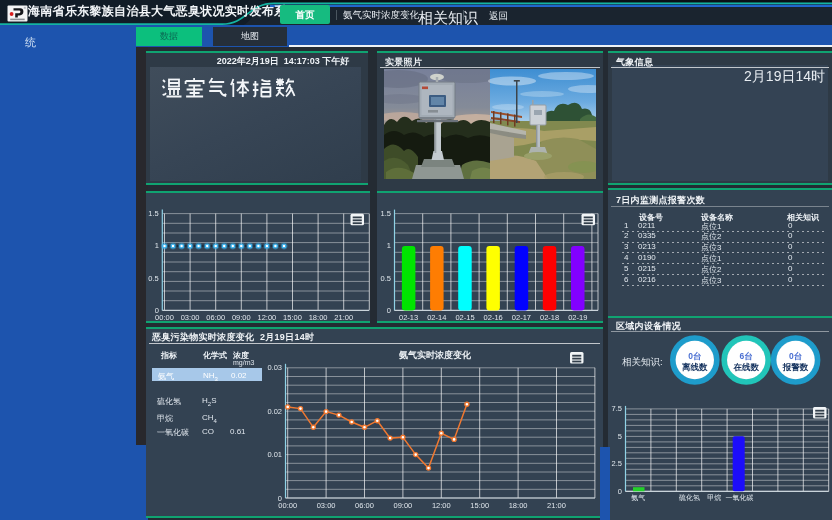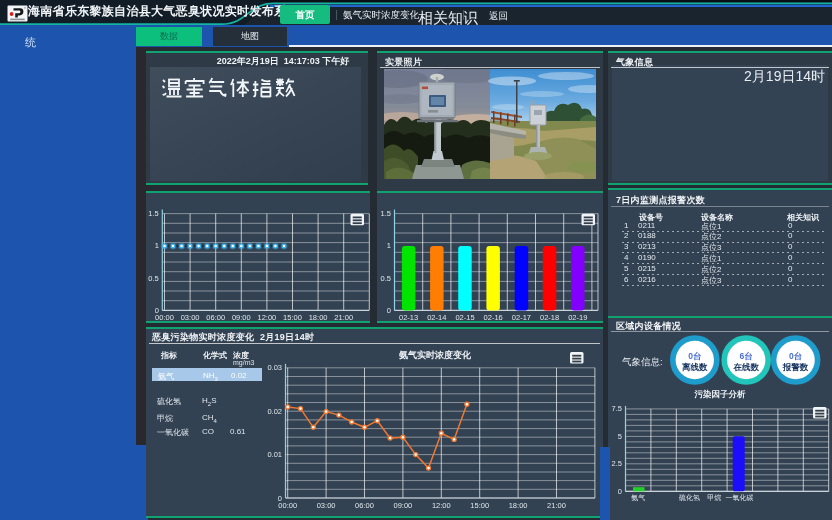--- a/index.html
+++ b/index.html
@@ -264,21 +264,21 @@
     <div class="abs" style="top:24px;font-size:8px;font-weight:bold;color:#eef2f6;white-space:nowrap;left:179px">相关知识</div>
     <div class="abs" style="top:32.5px;left:14px;width:202px;height:10.7px;font-size:8px;color:#e3e9ef">
       <span class="abs" style="left:2px">1</span>
       <span class="abs" style="left:16px">0211</span>
       <span class="abs" style="left:79px">点位1</span>
       <span class="abs" style="left:166px">0</span>
     </div>
     <div class="abs" style="top:42.7px;left:14px;width:202px;height:1px;background:repeating-linear-gradient(90deg,rgba(255,255,255,0.55) 0,rgba(255,255,255,0.55) 2px,transparent 2px,transparent 5px)"></div>
     <div class="abs" style="top:43.4px;left:14px;width:202px;height:10.7px;font-size:8px;color:#e3e9ef">
       <span class="abs" style="left:2px">2</span>
-      <span class="abs" style="left:16px">0188</span>
+      <span class="abs" style="left:16px">0335</span>
       <span class="abs" style="left:79px">点位2</span>
       <span class="abs" style="left:166px">0</span>
     </div>
     <div class="abs" style="top:53.5px;left:14px;width:202px;height:1px;background:repeating-linear-gradient(90deg,rgba(255,255,255,0.55) 0,rgba(255,255,255,0.55) 2px,transparent 2px,transparent 5px)"></div>
     <div class="abs" style="top:54.2px;left:14px;width:202px;height:10.7px;font-size:8px;color:#e3e9ef">
       <span class="abs" style="left:2px">3</span>
       <span class="abs" style="left:16px">0213</span>
       <span class="abs" style="left:79px">点位3</span>
       <span class="abs" style="left:166px">0</span>
     </div>
@@ -363,36 +363,35 @@
       <circle cx="308.1" cy="112.4" r="2.0" fill="#ffffff" stroke="#f07830" stroke-width="1.4"></circle>
       <circle cx="320.9" cy="77.3" r="2.0" fill="#ffffff" stroke="#f07830" stroke-width="1.4"></circle>
       <rect x="424" y="25" width="13.5" height="11.5" rx="1.5" fill="#f2f5f7"></rect>
       <rect x="426.2" y="27.8" width="9.1" height="1.8" fill="#333f4b"></rect>
       <rect x="426.2" y="30.7" width="9.1" height="1.8" fill="#333f4b"></rect>
       <rect x="426.2" y="33.6" width="9.1" height="1.8" fill="#333f4b"></rect>
     </svg></div>
 <div class="panel" style="left:608px;top:316px;width:224px;height:222px">
     <div class="ptitle" style="top:4px">区域内设备情况</div>
     <div class="uline" style="top:15px;background:rgba(255,255,255,0.45)"></div>
-    <div class="abs" style="left:14px;top:40px;font-size:9.5px;color:#e6ecf2">气象信息:</div>
+    <div class="abs" style="left:14px;top:40px;font-size:9.5px;color:#e6ecf2">相关知识:</div>
     <svg width="224" height="78" style="position:absolute;left:0;top:0" font-family="Liberation Sans, sans-serif">
       <circle cx="86.8" cy="44" r="21.8" fill="none" stroke="#1e9ccb" stroke-width="6"></circle>
       <circle cx="86.8" cy="44" r="19.2" fill="#ffffff"></circle>
       <text x="86.8" y="42.5" font-size="8.5" font-weight="bold" fill="#4a6fd2" text-anchor="middle">0台</text>
       <text x="86.8" y="53.5" font-size="8.5" font-weight="bold" fill="#14325e" text-anchor="middle">离线数</text>
       <circle cx="138.2" cy="44" r="21.8" fill="none" stroke="#21c5b9" stroke-width="6"></circle>
       <circle cx="138.2" cy="44" r="19.2" fill="#ffffff"></circle>
       <text x="138.2" y="42.5" font-size="8.5" font-weight="bold" fill="#4a6fd2" text-anchor="middle">6台</text>
       <text x="138.2" y="53.5" font-size="8.5" font-weight="bold" fill="#14325e" text-anchor="middle">在线数</text>
       <circle cx="187.6" cy="44" r="21.8" fill="none" stroke="#1e9ccb" stroke-width="6"></circle>
       <circle cx="187.6" cy="44" r="19.2" fill="#ffffff"></circle>
       <text x="187.6" y="42.5" font-size="8.5" font-weight="bold" fill="#4a6fd2" text-anchor="middle">0台</text>
       <text x="187.6" y="53.5" font-size="8.5" font-weight="bold" fill="#14325e" text-anchor="middle">报警数</text>
     </svg>
-    <div class="abs" style="left:0;top:73px;width:224px;text-align:center;font-size:8.5px;font-weight:bold;color:#eef2f6">污染因子分析</div>
     <svg width="224" height="188" font-family="Liberation Sans, sans-serif" style="position:absolute;left:0;top:0">
       <line x1="17.5" y1="175.3" x2="220.7" y2="175.3" stroke="rgba(255,255,255,0.42)" stroke-width="1"></line>
       <line x1="17.5" y1="169.8" x2="220.7" y2="169.8" stroke="rgba(255,255,255,0.42)" stroke-width="1"></line>
       <line x1="17.5" y1="164.3" x2="220.7" y2="164.3" stroke="rgba(255,255,255,0.42)" stroke-width="1"></line>
       <line x1="17.5" y1="158.8" x2="220.7" y2="158.8" stroke="rgba(255,255,255,0.42)" stroke-width="1"></line>
       <line x1="17.5" y1="153.3" x2="220.7" y2="153.3" stroke="rgba(255,255,255,0.42)" stroke-width="1"></line>
       <line x1="17.5" y1="147.8" x2="220.7" y2="147.8" stroke="rgba(255,255,255,0.42)" stroke-width="1"></line>
       <line x1="17.5" y1="142.3" x2="220.7" y2="142.3" stroke="rgba(255,255,255,0.42)" stroke-width="1"></line>
       <line x1="17.5" y1="136.8" x2="220.7" y2="136.8" stroke="rgba(255,255,255,0.42)" stroke-width="1"></line>
       <line x1="17.5" y1="131.4" x2="220.7" y2="131.4" stroke="rgba(255,255,255,0.42)" stroke-width="1"></line>

